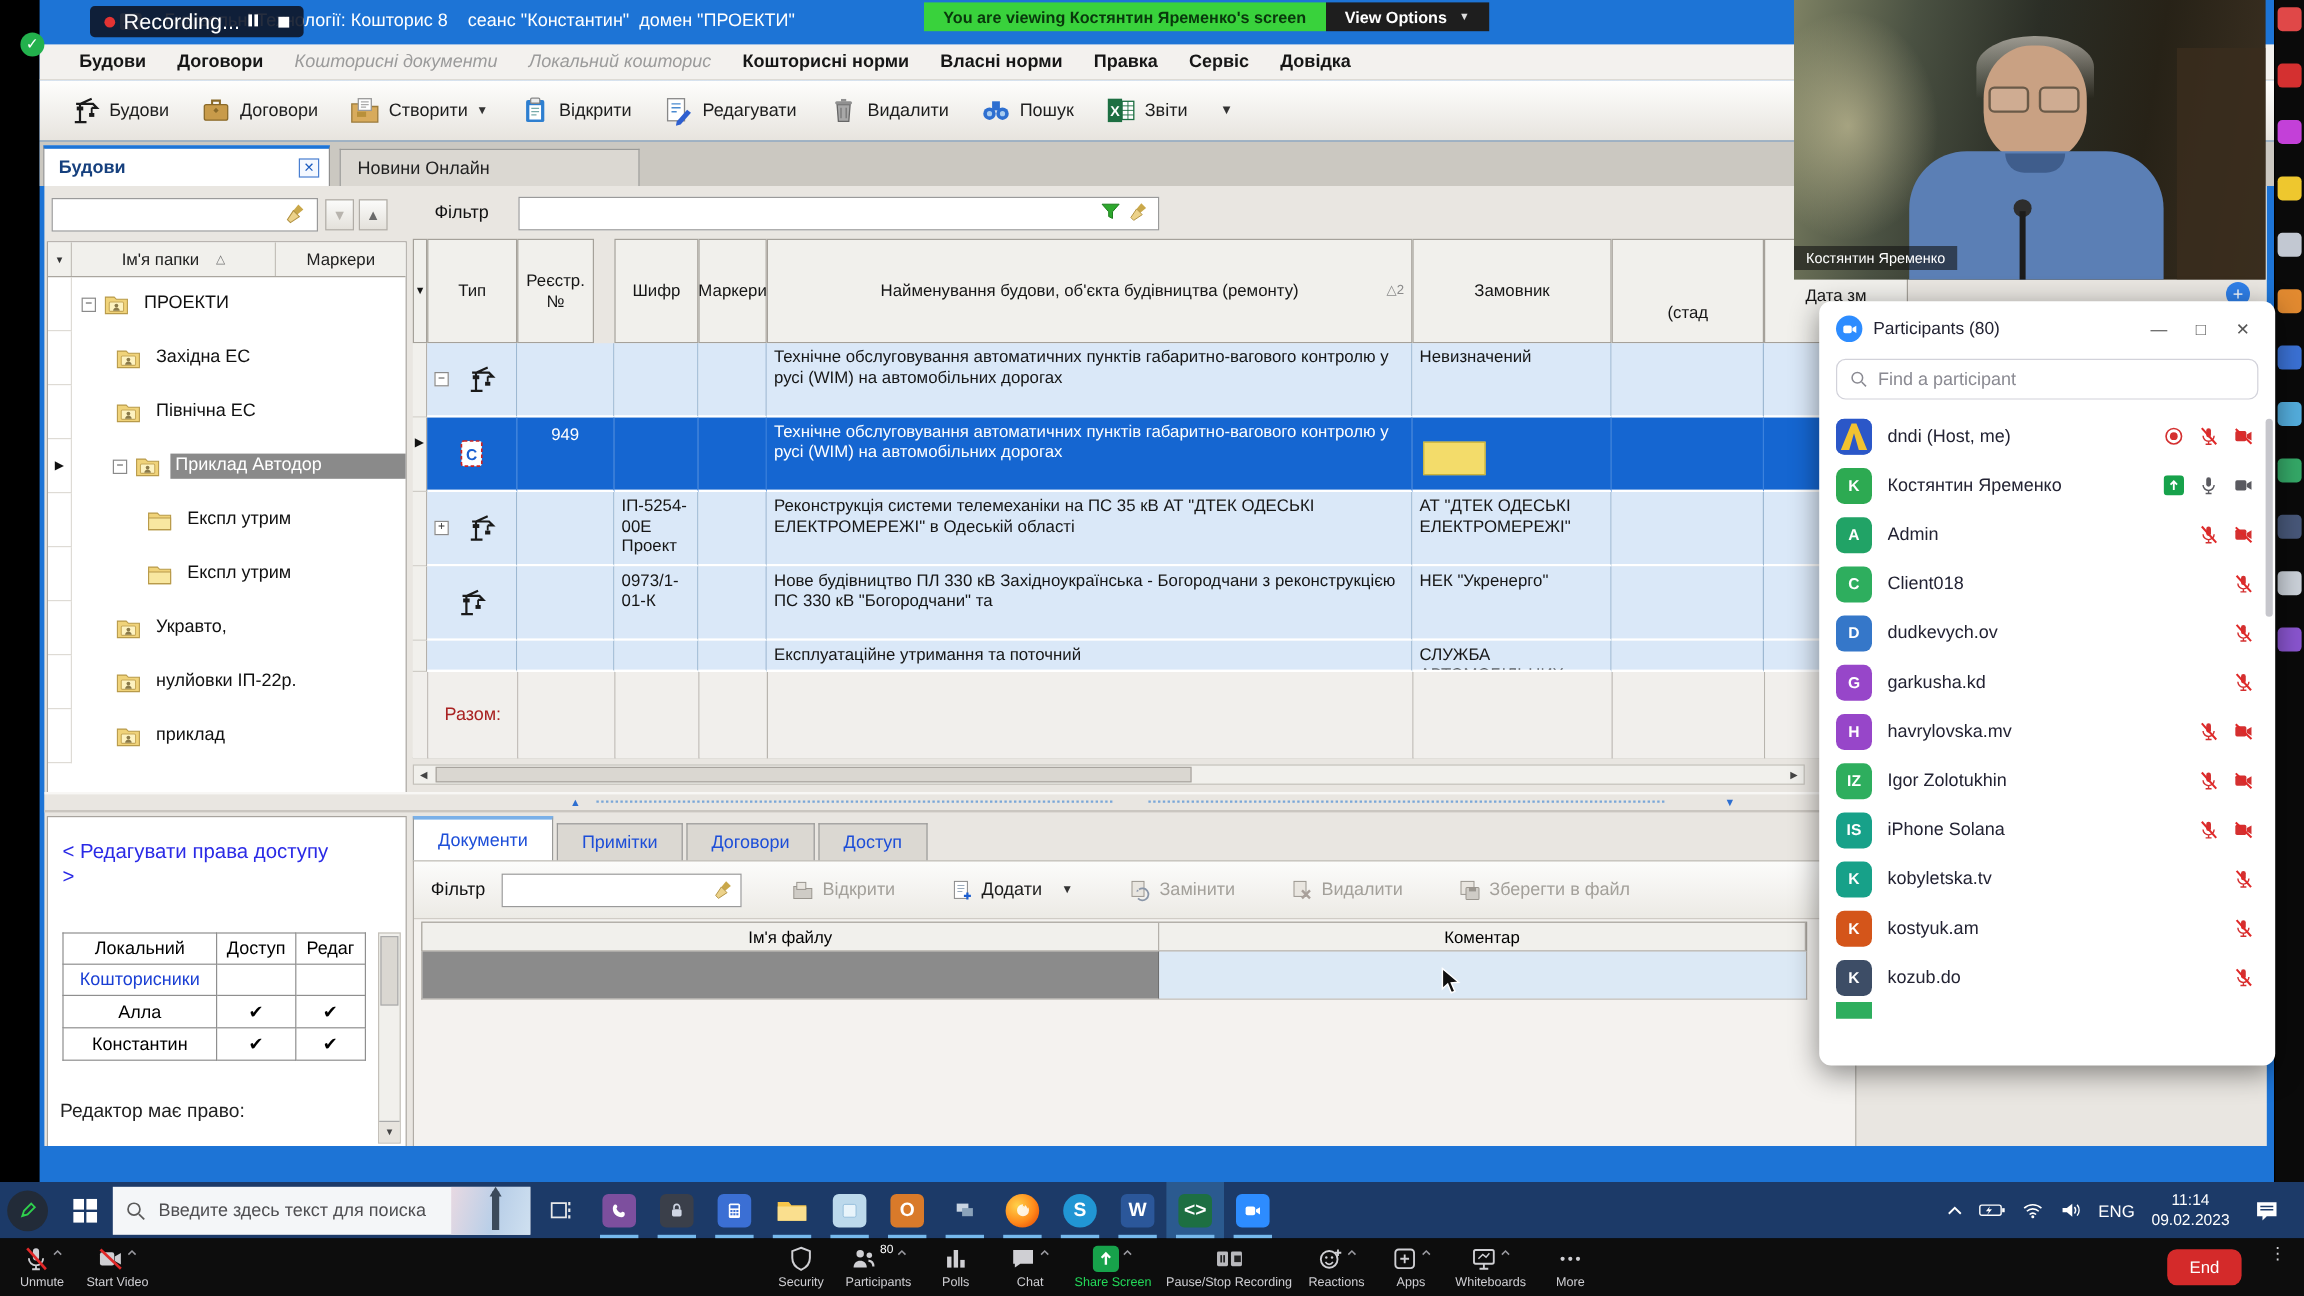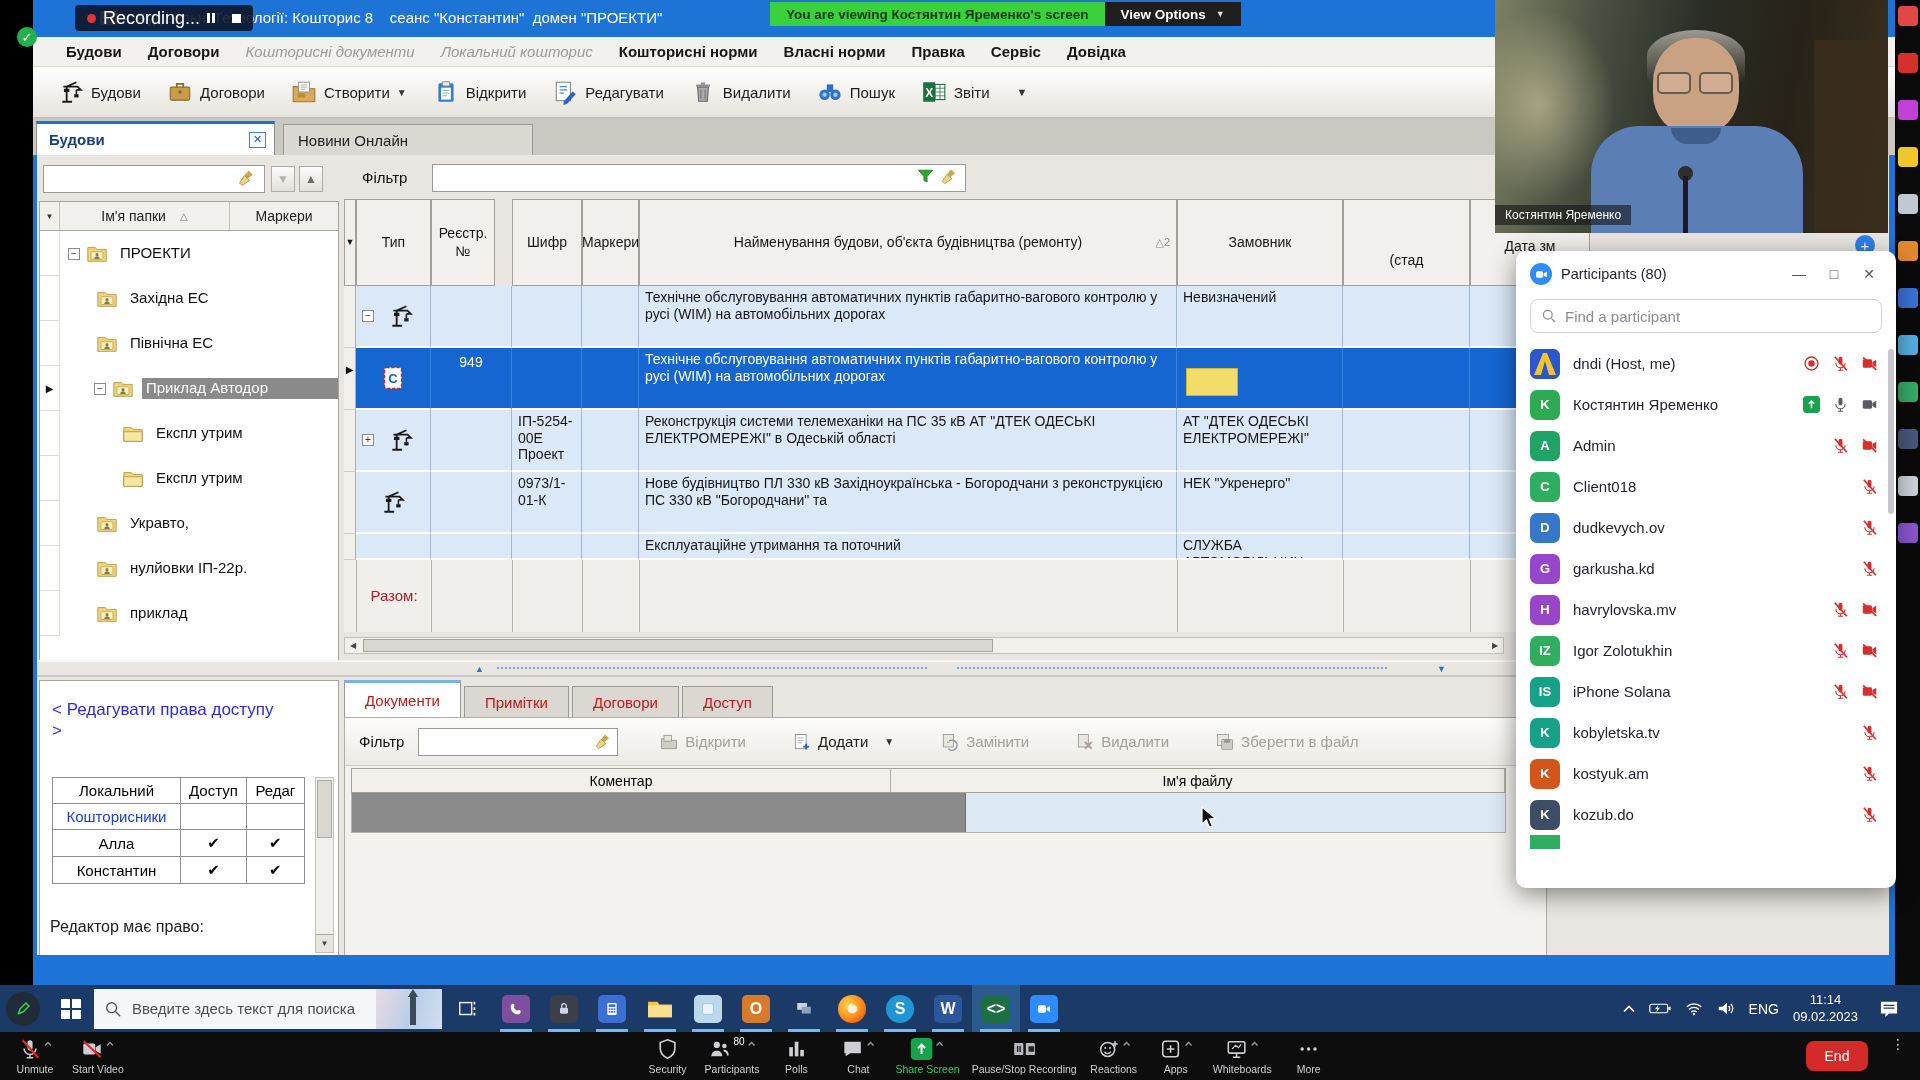--- a/index.html
+++ b/index.html
@@ -107,21 +107,21 @@
   #total-row .mcell { border-right:1px solid #b8b4ae; border-bottom:none; }
   #total-label { color:#a92222; font-size:15px; display:flex; align-items:center; justify-content:center; }
   #hscroll { position:absolute; left:0; top:482px; width:1160px; height:17px; background:#f1f0ec; border:1px solid #c4c0ba; }
   #hscroll .thumb { position:absolute; left:18px; top:1px; height:13px; width:630px; background:#dad7d1; border:1px solid #a8a49e; }
   #hscroll .ar { position:absolute; top:1px; width:16px; height:13px; font-size:8px; color:#444; display:flex; align-items:center; justify-content:center; }
 
   
   #docs { position:absolute; left:307px; top:523px; width:1203px; height:280px; }
   #doc-tabs { position:absolute; left:0; top:0; height:40px; display:flex; align-items:flex-end; }
   .dtab { height:32px; background:#dbd8d2; border:1px solid #9a9a98; border-bottom:none; margin-right:3px;
-          display:flex; align-items:center; padding:0 20px; font-size:15px; color:#b91c1c; }
+          display:flex; align-items:center; padding:0 20px; font-size:15px; color:#1d4ed8; }
   .dtab.act { height:38px; background:#fff; border-top:3px solid #7ab0e8; font-size:15px; }
   #doc-body { position:absolute; left:0; top:39px; right:0; bottom:0; background:#f4f2ef; border:1px solid #b0aca6; }
   #doc-toolbar { height:48px; display:flex; align-items:center; border-bottom:1px solid #d0ccc6; background:linear-gradient(#fcfcfb,#eceae5); }
   #doc-toolbar .lbl { font-size:15px; color:#111; margin:0 14px 0 14px; }
   #doc-toolbar input { width:200px; height:28px; border:1px solid #9a9a9a; padding:0 26px 0 6px; }
   #doc-toolbar .broom { margin-left:-24px; }
   .dbtn { display:flex; align-items:center; gap:6px; font-size:15px; margin-left:46px; color:#1d1d1d; }
   .dbtn.dis { color:#a3a09a; }
   .dbtn .ico svg { width:20px; height:20px; }
   #doc-grid { position:absolute; left:6px; top:50px; right:40px; }
@@ -755,25 +755,25 @@
                     <rect x="8" y="9" width="13" height="12" rx="1" fill="#cfccc6" stroke="#9a968f"></rect>
                     <rect x="11" y="9" width="7" height="4" fill="#9a968f"></rect>
                   </svg>
                 </span>
                 <span>Зберегти в файл</span>
               </span>
             </span>
         </div>
         <div id="doc-grid">
           <div class="h">
+            <div style="width:614px">
+                <span>Ім'я файлу</span>
+              </div>
             <div style="flex:1">
                 <span>Коментар</span>
-              </div>
-            <div style="width:614px">
-                <span>Ім'я файлу</span>
               </div>
           </div>
           <div class="r">
             <div style="width:614px;background:#8b8b8b;border-right:1px solid #6f6f6f"></div>
             <div style="flex:1;background:#dce9f5"></div>
           </div>
         </div>
       </div>
     </div>
 

